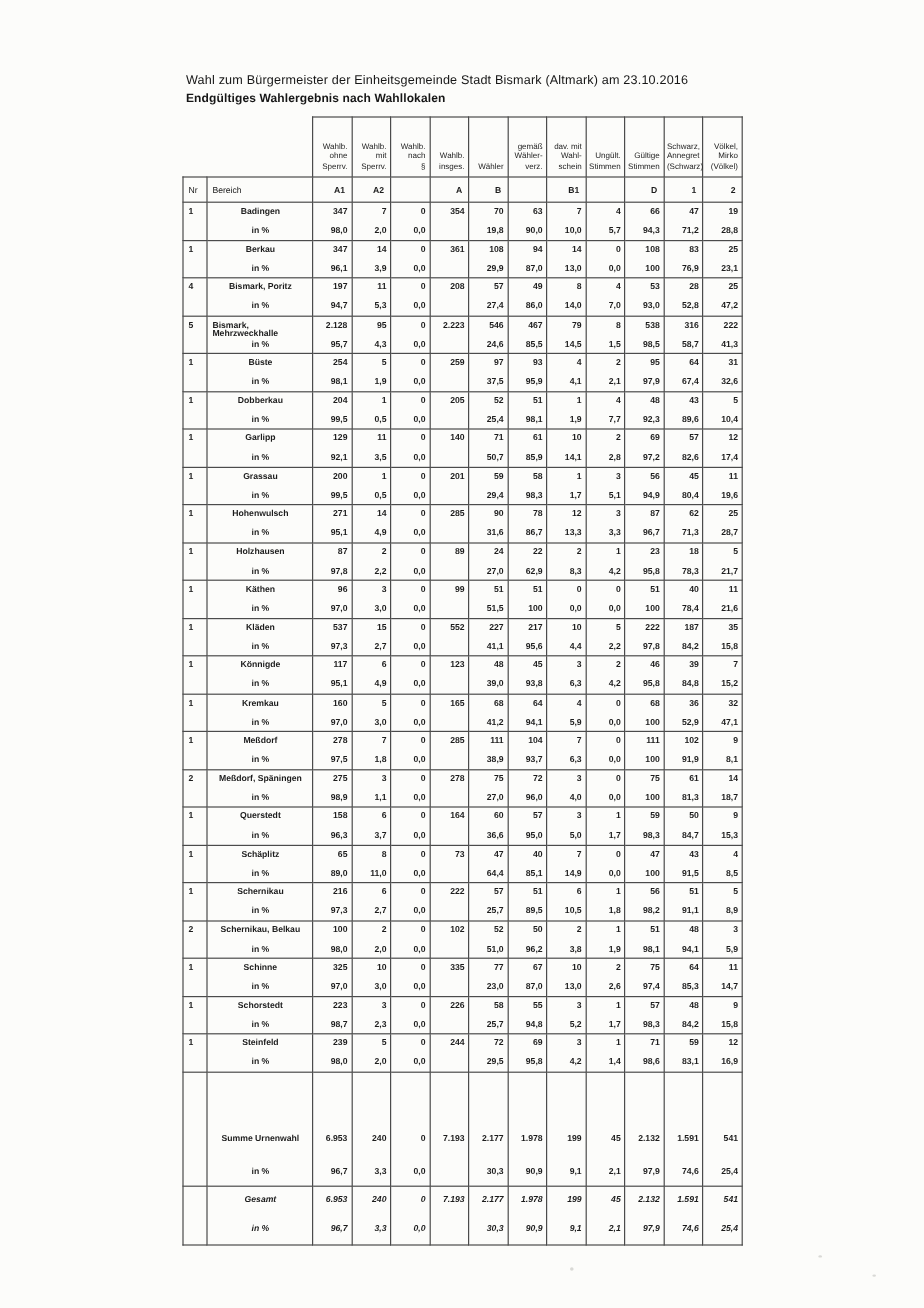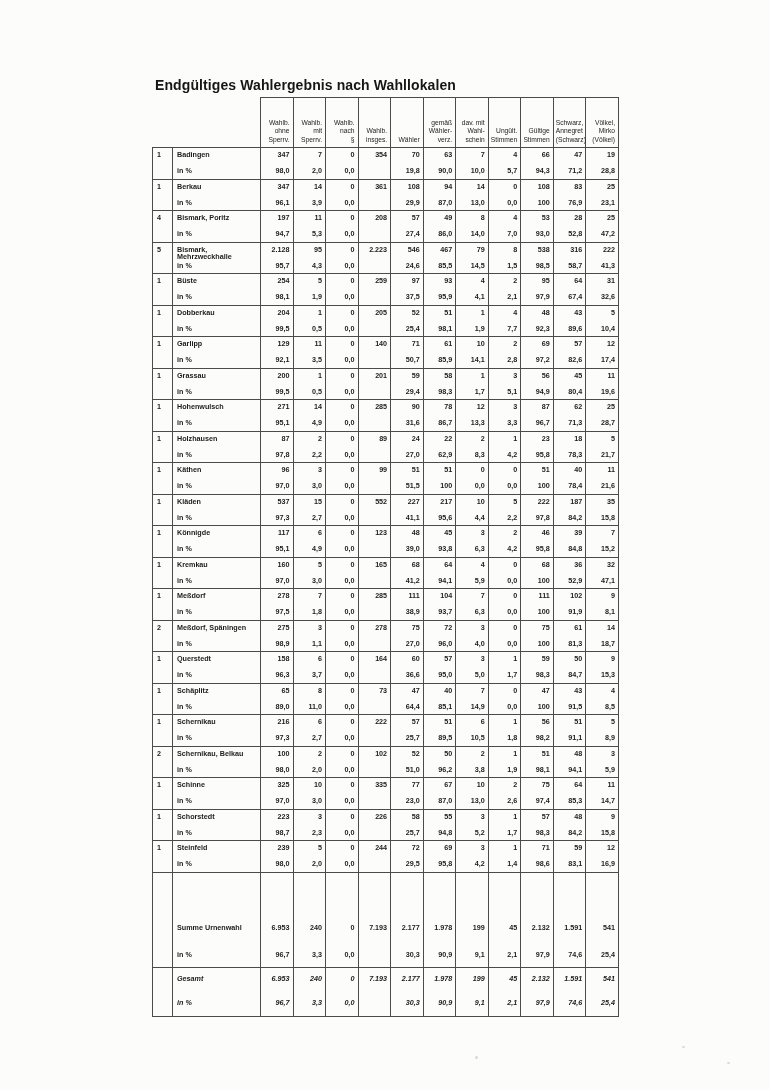--- a/index.html
+++ b/index.html
@@ -7,21 +7,21 @@
     position:relative; width:770px; height:1090px; margin:0 auto;
     background:#fcfcfa; overflow:hidden;
     font-family:"Liberation Sans", sans-serif; color:#1e1e1e;
   }
   .doc-title {
     position:absolute; left:155px; top:61px;
     font-size:10.5px; font-weight:400; letter-spacing:0.15px; color:#161616;
   }
   .doc-subtitle {
     position:absolute; left:155px; top:77px;
-    font-size:14px; font-weight:700; letter-spacing:0.1px; color:#161616;
+    font-size:10px; font-weight:700; letter-spacing:0.1px; color:#161616;
   }
   table.results {
     position:absolute; left:152px; top:97px; width:467px;
     border-collapse:collapse; table-layout:fixed;
     font-size:7.2px; color:#1c1c1c;
   }
   .results td, .results th { border:1px solid #4b4b4b; padding:0; vertical-align:top; }
   
   .labels-row td.spacer { border:none; }
   .labels-row th {
@@ -35,28 +35,29 @@
   .codes-row td.txt  { text-align:left; padding-left:4px; font-weight:400; }
   
   .stack {
     display:flex; flex-direction:column; justify-content:space-between;
     box-sizing:border-box; padding:3px 3px 4px 3px; height:30.5px;
   }
   tr.sum0 .stack { height:50px; padding:7px 3px 8px 3px;margin-top:44px; }
   tr.sum1 .stack { height:48px; padding:7px 3px 9px 3px;font-style:italic; }
   .stack .l1, .stack .l2 { font-weight:700; line-height:1; }
   td.numc .stack { text-align:right; }
-  td.namec .stack { text-align:left; padding-left:4px; }
+  td.namec .stack { text-align:left; padding-left:4px;align-items:center; }
   td.nrc .stack { text-align:left; padding-left:4px; }
   .speck { position:absolute; border-radius:50%; background:#d9d9d6; }
 </style>
 </head>
 <body>
 
 <div class="page">
+  <div class="doc-title">Wahl zum Bürgermeister der Einheitsgemeinde Stadt Bismark (Altmark) am 23.10.2016</div>
   <div class="doc-subtitle">Endgültiges Wahlergebnis nach Wahllokalen</div>
 
   <table class="results">
     <colgroup>
       <col style="width:20px">
         <col style="width:88px">
       <col>
         <col>
         <col>
         <col>
@@ -93,20 +94,35 @@
 Stimmen</th>
           <th>Gültige
 Stimmen</th>
           <th>Schwarz,
 Annegret
 (Schwarz)</th>
           <th>Völkel,
 Mirko
 (Völkel)</th>
         </tr>
+      <tr class="codes-row">
+        <td class="txt">Nr</td>
+        <td class="txt">Bereich</td>
+      <td class="code">A1</td>
+          <td class="code">A2</td>
+          <td class="code"></td>
+          <td class="code">A</td>
+          <td class="code">B</td>
+          <td class="code"></td>
+          <td class="code">B1</td>
+          <td class="code"></td>
+          <td class="code">D</td>
+          <td class="code">1</td>
+          <td class="code">2</td>
+        </tr>
     </thead>
     <tbody>
         <tr class="block">
           <td class="nrc">
             <div class="stack">
               <div class="l1">1</div>
             </div>
           </td>
           <td class="namec">
             <div class="stack">

